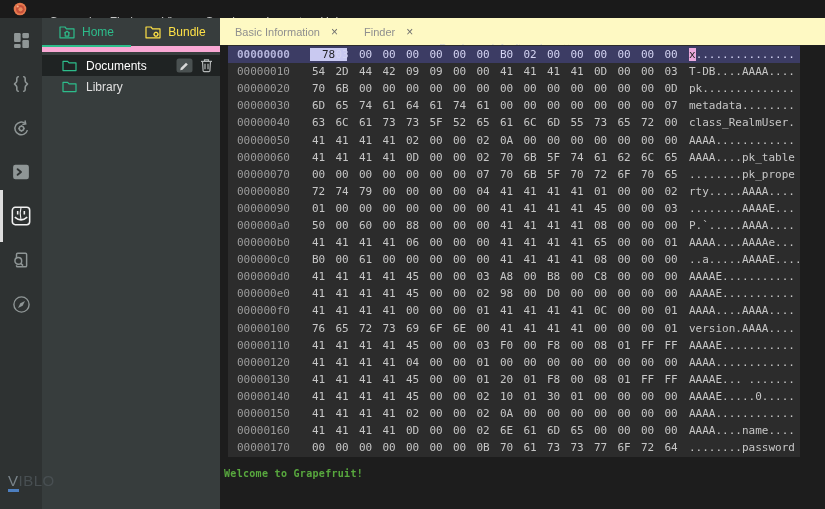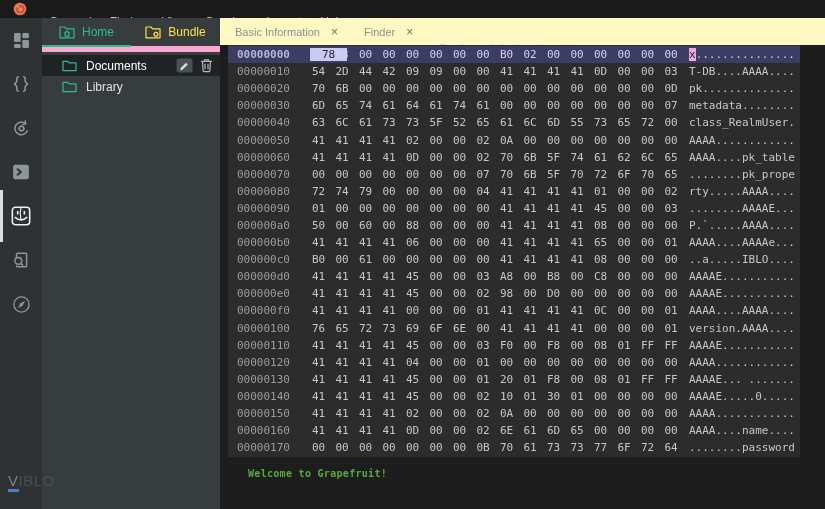--- a/index.html
+++ b/index.html
@@ -48,21 +48,21 @@
     padding-top:1px;box-sizing:border-box;flex-shrink:0;}
   .hex-row{height:17.1px;display:flex;align-items:center;color:#c6c6c6;}
   .hex-addr{width:75px;padding-left:9px;color:#9c9c9c;flex-shrink:0;}
   .hex-byte{display:inline-block;width:23.5px;flex-shrink:0;}
   .hex-ascii{margin-left:1px;white-space:pre;}
   .hex-row.selected{background:var(--sel);color:#d4d4f2;}
   .hex-row.selected .hex-addr{color:#b6b6dc;font-weight:bold;}
   .cursor-chip{background:var(--cursorbg);color:#26262a;padding:0 12px;margin-left:-2px;}
   .ascii-cursor{background:var(--asciicur);color:#262626;}
   
-  .console-line{margin:11px 0 0 28px;font-family:"DejaVu Sans Mono",monospace;
+  .console-line{margin:11px 0 0 4px;font-family:"DejaVu Sans Mono",monospace;
     font-size:10px;font-weight:bold;color:var(--console);letter-spacing:.3px;}
   
   .watermark{position:absolute;left:8px;bottom:20px;font-size:15px;color:#484f52;z-index:5;letter-spacing:.5px;}
   .watermark .v{color:#79838a;border-bottom:3px solid #4d7fc0;}
 </style>
 </head>
 <body style="--accent: #2dbd8b; --sel: #3c3c64; --cursorbg: #c9c9f1; --asciicur: #ecaade; --console: #58a83e;">
 
 <div class="menubar">
   <span class="logo">
@@ -461,21 +461,21 @@
           <span class="hex-byte">00</span>
           <span class="hex-byte">00</span>
           <span class="hex-byte">41</span>
           <span class="hex-byte">41</span>
           <span class="hex-byte">41</span>
           <span class="hex-byte">41</span>
           <span class="hex-byte">08</span>
           <span class="hex-byte">00</span>
           <span class="hex-byte">00</span>
           <span class="hex-byte">00</span>
-          <span class="hex-ascii">..a.....IBLO....</span>
+          <span class="hex-ascii">..a.....AAAAE....</span>
         </div>
         <div class="hex-row">
           <span class="hex-addr">000000d0</span>
           <span class="hex-byte">41</span>
           <span class="hex-byte">41</span>
           <span class="hex-byte">41</span>
           <span class="hex-byte">41</span>
           <span class="hex-byte">45</span>
           <span class="hex-byte">00</span>
           <span class="hex-byte">00</span>

